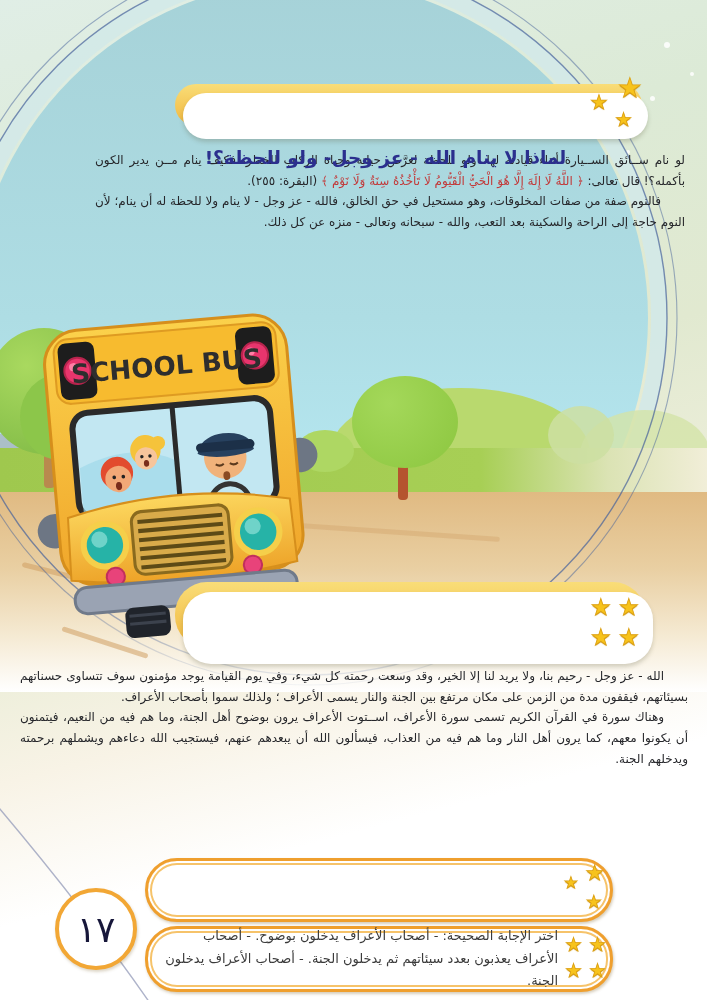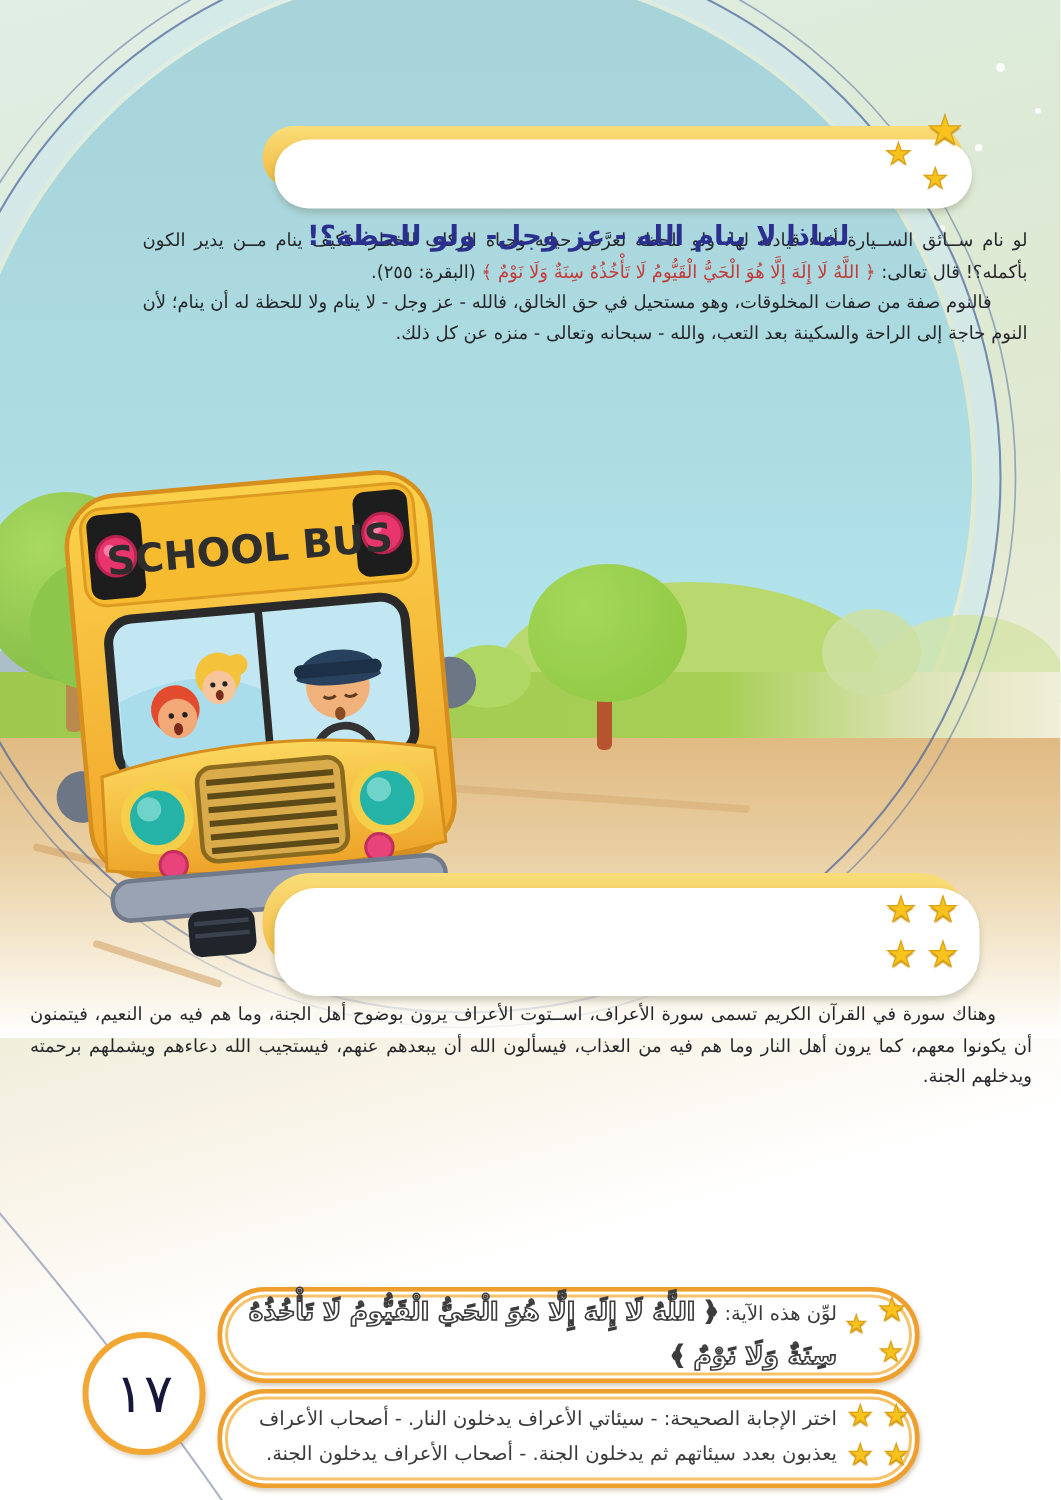--- a/index.html
+++ b/index.html
@@ -199,43 +199,40 @@
   <div class="qbanner" style="left:183px;top:582px;width:470px;height:88px;">
     <div class="back" style="top:0;left:-8px;right:8px;height:66px;"></div>
     <div class="front" style="top:10px;left:0;right:0;height:72px;"></div>
     <span class="star" style="right:14px;top:14px;font-size:23px;">★</span>
     <span class="star" style="right:42px;top:14px;font-size:23px;">★</span>
     <span class="star" style="right:14px;top:44px;font-size:23px;">★</span>
     <span class="star" style="right:42px;top:44px;font-size:23px;">★</span>
   </div>
 
   <div class="textblock arab" style="left:20px;top:666px;width:668px;z-index:6;">
+    <p class="indent">الله - عز وجل - رحيم بنا، ولا يريد لنا إلا الخير، وقد وسعت رحمته كل شيء، وفي يوم القيامة يوجد مؤمنون سوف تتساوى حسناتهم بسيئاتهم، فيقفون مدة من الزمن على مكان مرتفع بين الجنة والنار يسمى الأعراف ؛ ولذلك سموا بأصحاب الأعراف.</p>
     <p class="indent">وهناك سورة في القرآن الكريم تسمى سورة الأعراف، اســتوت الأعراف يرون بوضوح أهل الجنة، وما هم فيه من النعيم، فيتمنون أن يكونوا معهم، كما يرون أهل النار وما هم فيه من العذاب، فيسألون الله أن يبعدهم عنهم، فيستجيب الله دعاءهم ويشملهم برحمته ويدخلهم الجنة.</p>
   </div>
 
   <div class="pill" style="top:858px;height:64px;">
     <div class="starbox">
       <span class="star" style="right:6px;top:2px;font-size:21px;">★</span>
       <span class="star" style="right:32px;top:14px;font-size:16px;">★</span>
       <span class="star" style="right:8px;top:32px;font-size:18px;">★</span>
-    </div>
-    <div class="ptext">
-      <span>لوِّن هذه الآية:</span>
-      <span class="outline-verse">﴿ اللَّهُ لَا إِلَهَ إِلَّا هُوَ الْحَيُّ الْقَيُّومُ لَا تَأْخُذُهُ سِنَةٌ وَلَا نَوْمٌ ﴾</span>
     </div>
   </div>
 
   <div class="pill" style="top:926px;height:66px;">
     <div class="starbox">
       <span class="star" style="right:4px;top:6px;font-size:19px;">★</span>
       <span class="star" style="right:28px;top:6px;font-size:19px;">★</span>
       <span class="star" style="right:4px;top:32px;font-size:19px;">★</span>
       <span class="star" style="right:28px;top:32px;font-size:19px;">★</span>
     </div>
-    <div class="ptext">اختر الإجابة الصحيحة:  - سيئاتي الأعراف يدخلون النار.   - أصحاب الأعراف يعذبون بعدد سيئاتهم ثم يدخلون الجنة.  - أصحاب الأعراف يدخلون الجنة.</div>
+    <div class="ptext">اختر الإجابة الصحيحة:  - أصحاب الأعراف يدخلون بوضوح.   - أصحاب الأعراف يعذبون بعدد سيئاتهم ثم يدخلون الجنة.  - أصحاب الأعراف يدخلون الجنة.</div>
   </div>
 
   <svg class="layer z6" aria-hidden="true" style="pointer-events:none;">
     <path d="M -6 802 C 60 880 112 948 152 1006" fill="none" stroke="#9aa0bd" stroke-width="1.4" opacity=".8"></path>
   </svg>
 
   <div class="page-circle">
     <span>١٧</span>
   </div>
 

